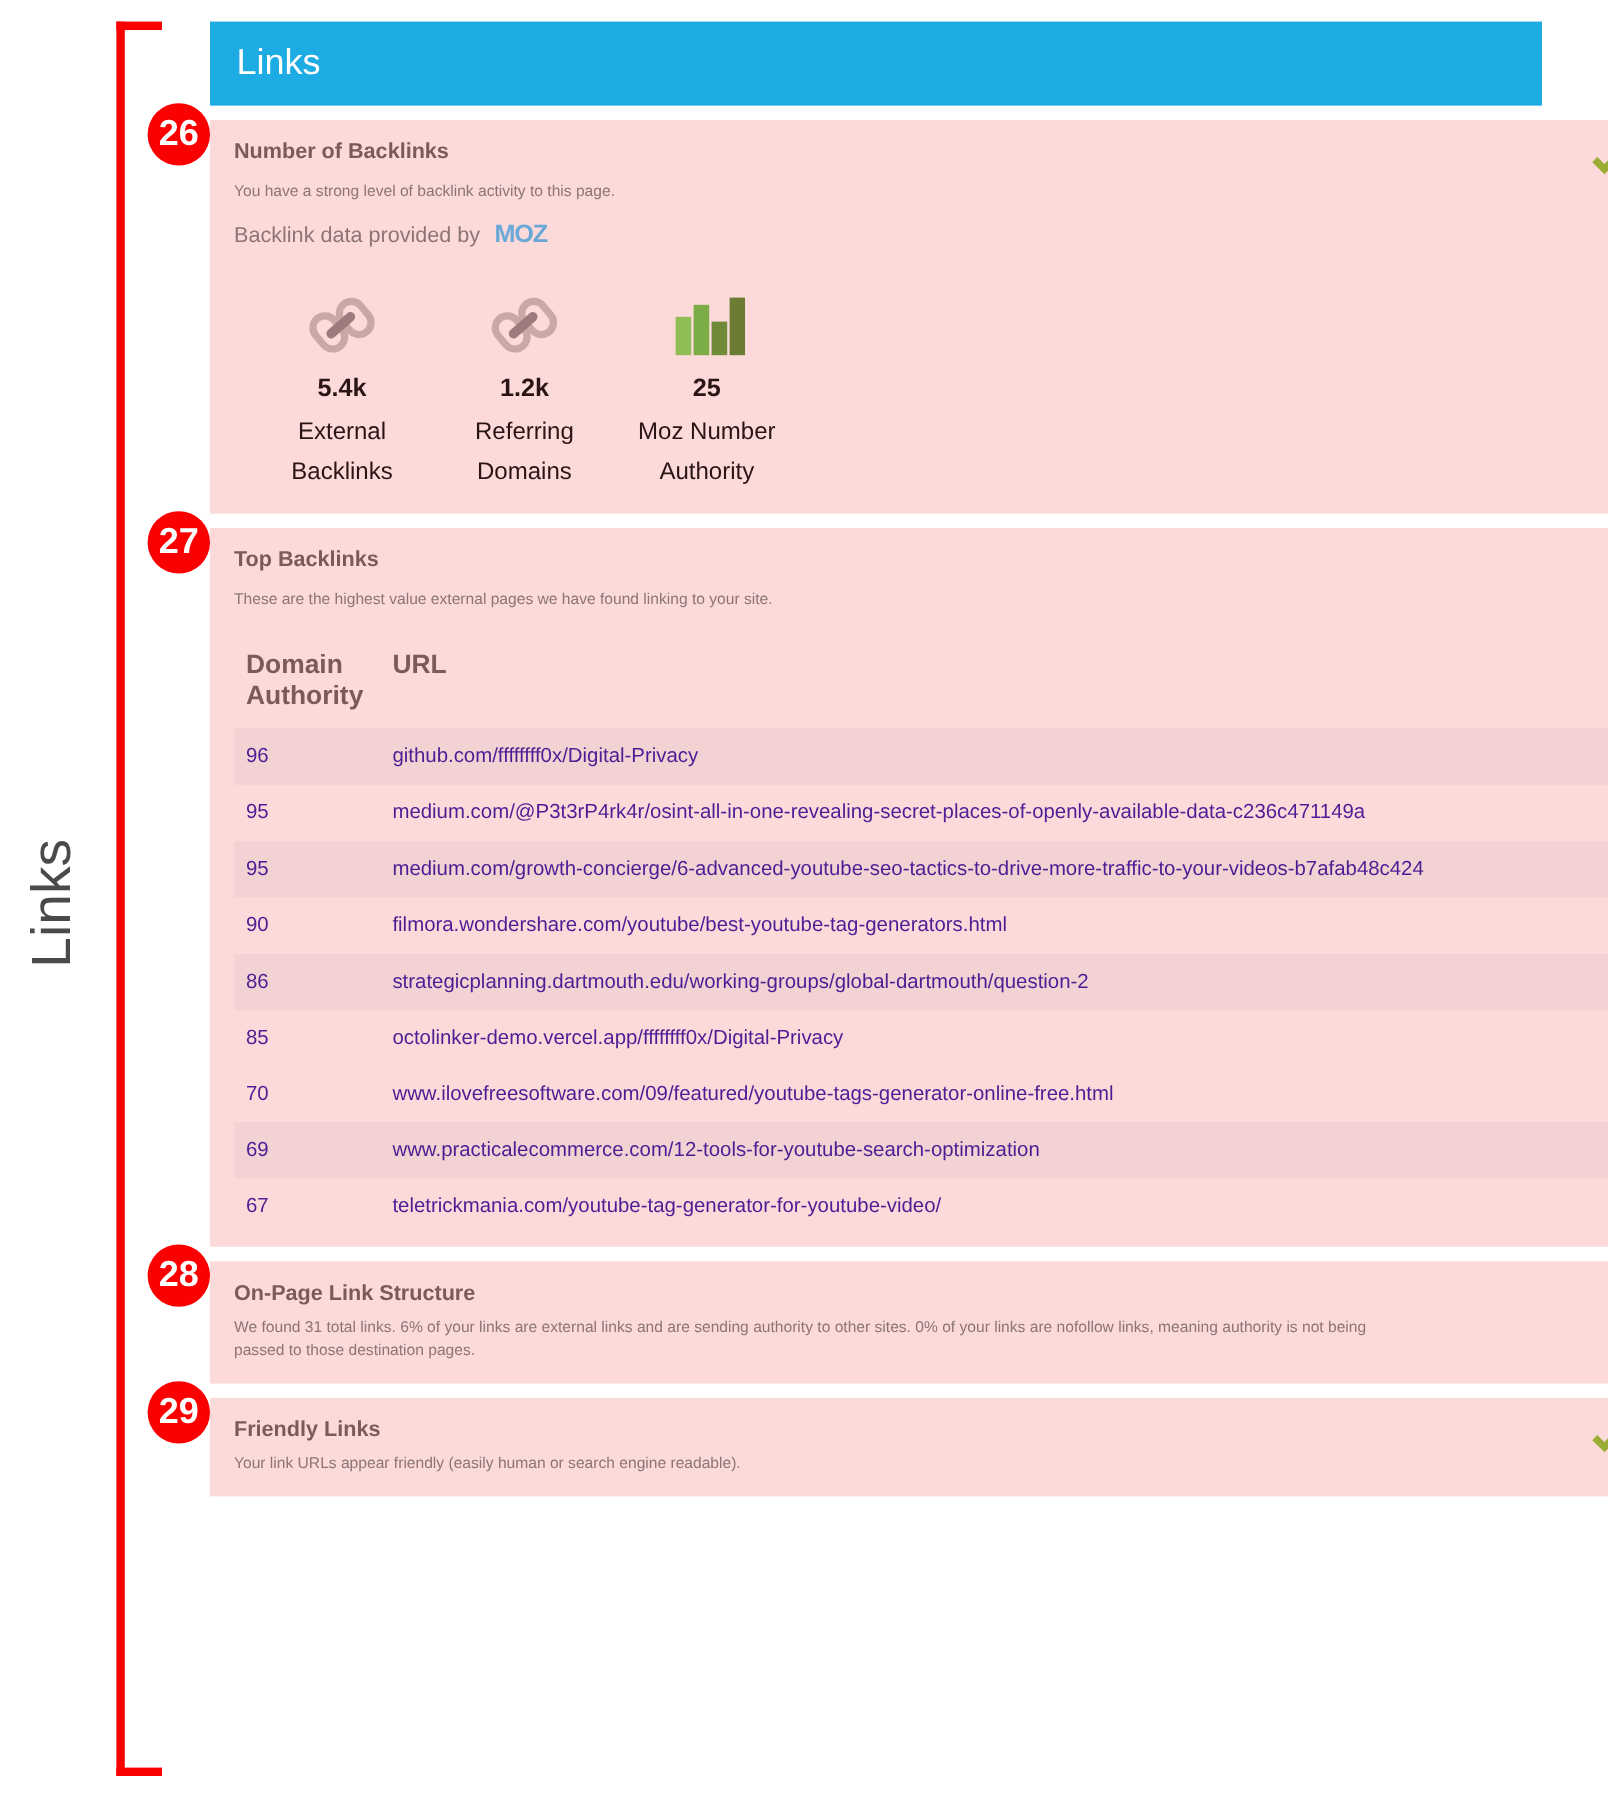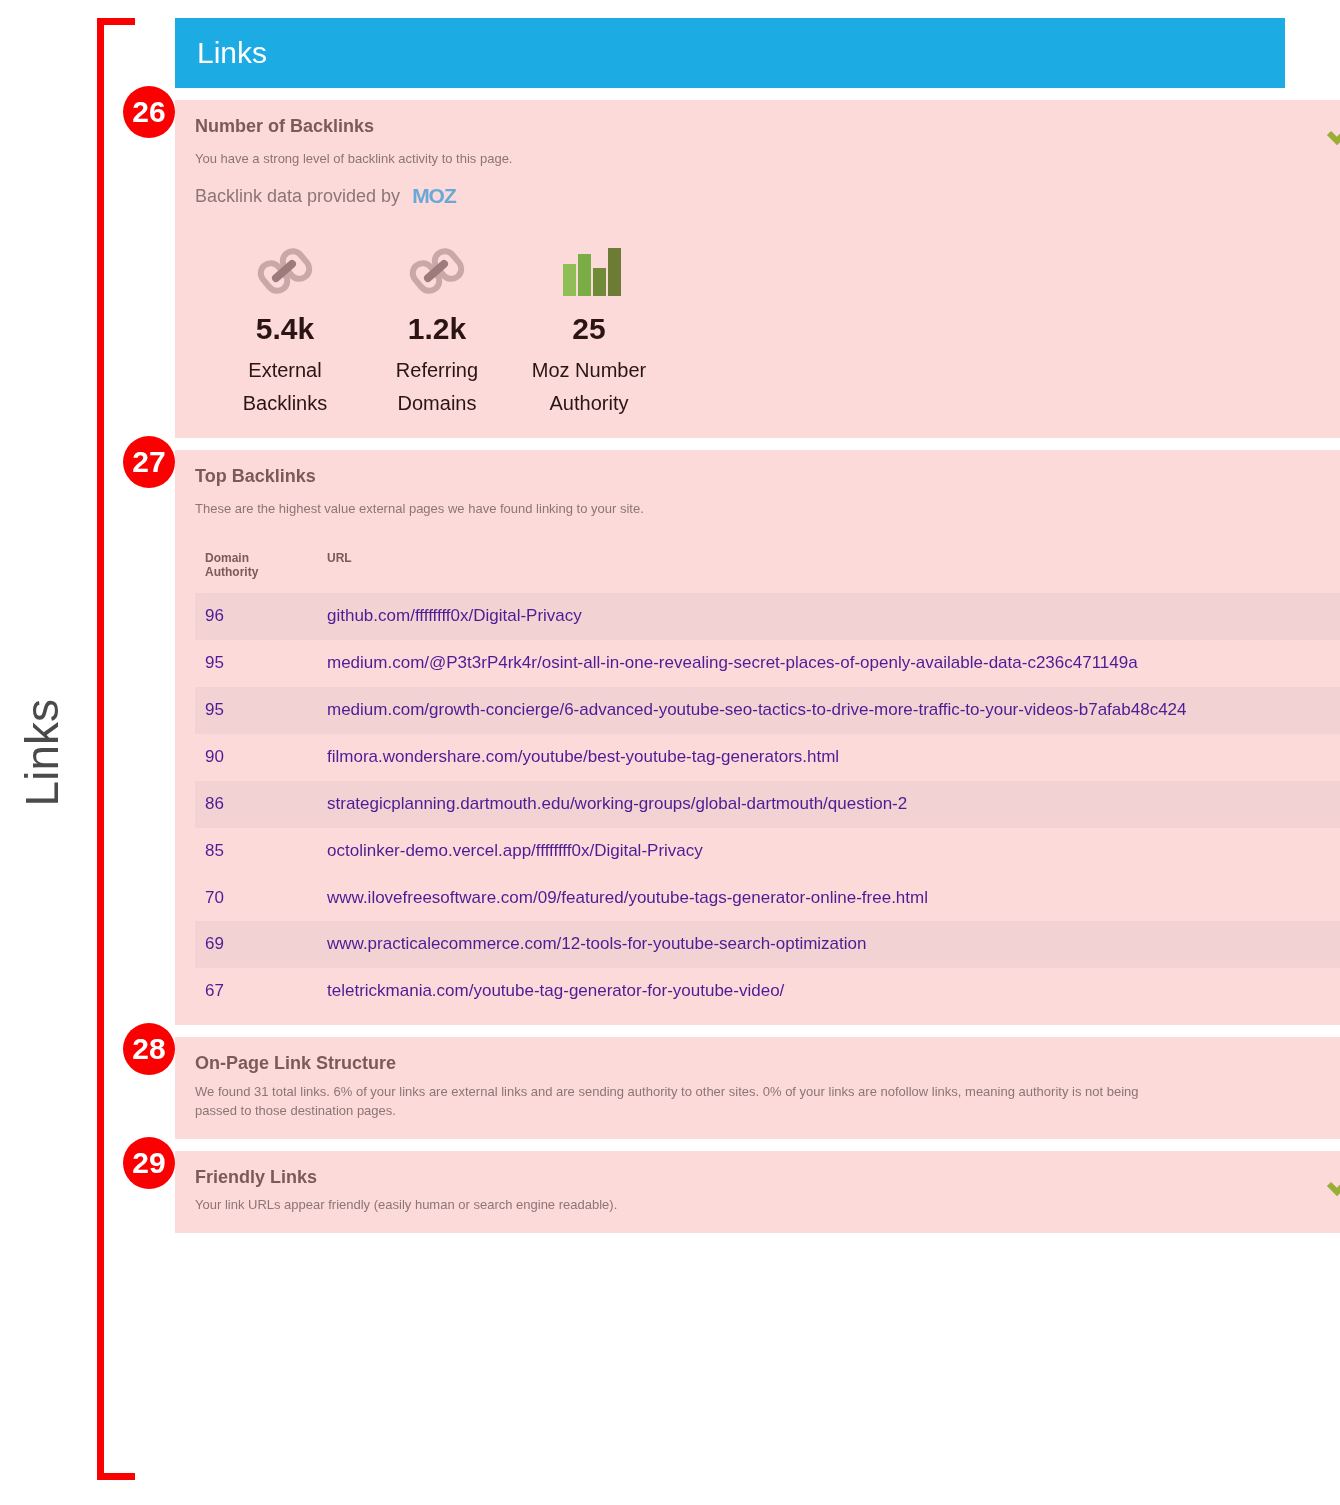--- a/index.html
+++ b/index.html
@@ -173,42 +173,42 @@
     text-align: center;
     font-family: "Liberation Sans", sans-serif;
   }
   .stat .ic {
     height: 70px;
     display: flex;
     align-items: center;
     justify-content: center;
   }
   .stat .val {
-    font-size: 30px;
+    font-size: 21px;
     font-weight: bold;
     color: #2b1414;
     margin-top: 6px;
   }
   .stat .lbl {
     font-size: 20px;
     color: #2b1414;
     margin-top: 8px;
     line-height: 1.65;
   }
 
   
   .tbl {
     margin-top: 26px;
     width: 100%;
     border-collapse: collapse;
     font-family: "Liberation Sans", sans-serif;
   }
   .tbl th {
     text-align: left;
-    font-size: 12px;
+    font-size: 22px;
     font-weight: bold;
     color: #7a5a5a;
     padding: 6px 8px 14px 10px;
     vertical-align: top;
   }
   .tbl th.c-da { width: 104px; }
   .tbl td {
     font-size: 17px;
     color: #4c1d95;
     padding: 12px 8px 12px 10px;

